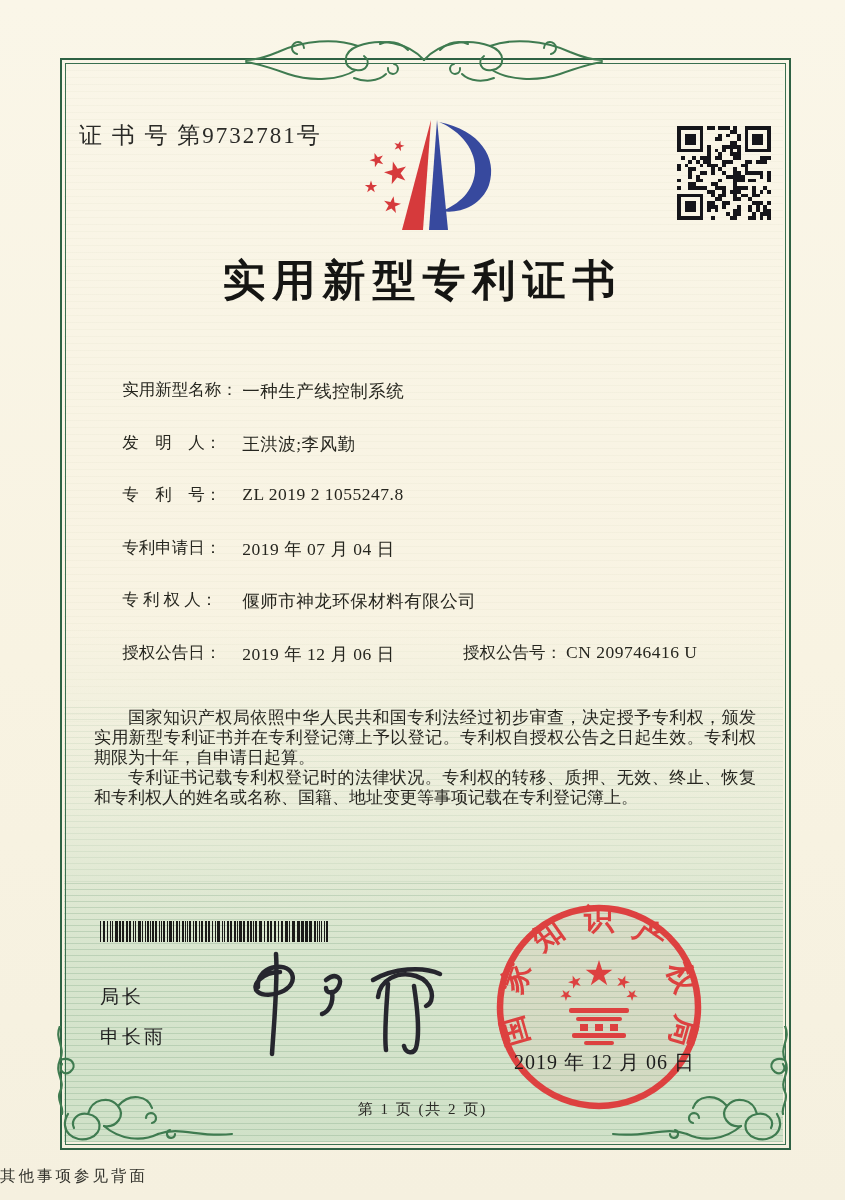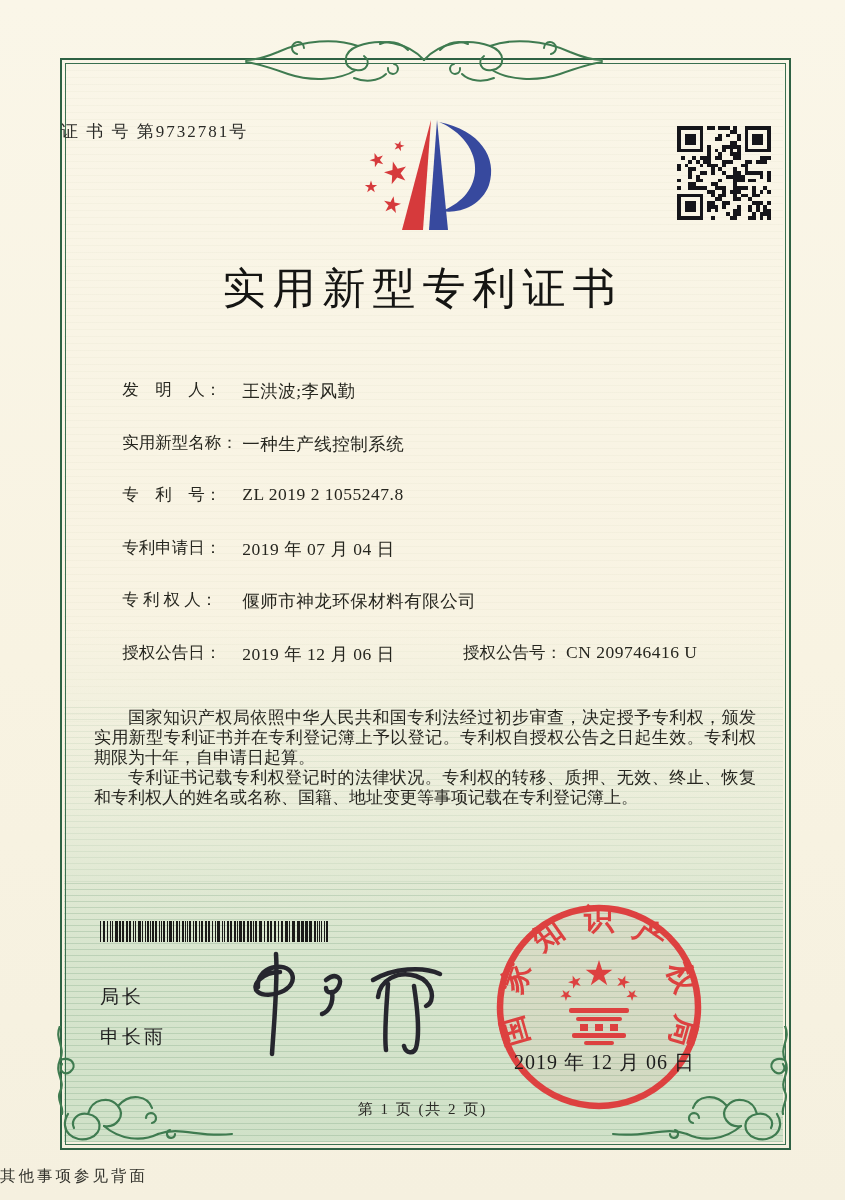--- a/index.html
+++ b/index.html
@@ -16,22 +16,22 @@
   .wave-tint{position:absolute;left:0;right:0;top:560px;bottom:0;
      background:linear-gradient(180deg,rgba(213,229,206,0) 0%,rgba(213,229,206,0.35) 34%,rgba(208,226,201,0.78) 62%,rgba(205,224,198,0.92) 100%);}
   .wave-lines-soft{position:absolute;left:0;right:0;top:640px;height:180px;
      background:repeating-linear-gradient(0deg,rgba(96,146,106,0.10) 0 1px,transparent 1px 6px);}
   .wave-lines{position:absolute;left:0;right:0;top:820px;bottom:0;
      background:repeating-linear-gradient(0deg,rgba(88,140,100,0.22) 0 1px,transparent 1px 6px);}
   .wave-lines2{position:absolute;left:0;right:0;top:0;height:660px;
      background:repeating-linear-gradient(0deg,rgba(150,160,120,0.05) 0 1px,transparent 1px 7px);}
 
   
-  .cert-no{left:61px;top:120px;font-size:17px;letter-spacing:2px;color:#2b2b28;z-index:3;}
-  .title{left:0;top:260px;width:845px;text-align:center;font-size:43px;font-weight:normal;
+  .cert-no{left:79px;top:120px;font-size:23px;letter-spacing:2px;color:#2b2b28;z-index:3;}
+  .title{left:0;top:252px;width:845px;text-align:center;font-size:43px;font-weight:bold;
          letter-spacing:7px;color:#151513;z-index:3;}
   .fields{left:96px;top:358px;width:660px;z-index:3;}
   .field-row{position:relative;height:52.5px;font-size:17.5px;color:#26261f;white-space:pre;}
   .field-label{display:inline-block;width:120px;font-size:16.5px;letter-spacing:0;vertical-align:top;}
   .field-value{letter-spacing:0.5px;}
   .grant-pair2{position:absolute;left:332px;top:0;white-space:pre;}
   .grant-pair2 .field-label{width:auto;margin-right:4px;}
 
   .paras{left:94px;top:708px;width:662px;font-size:17px;line-height:20px;color:#262620;
          text-align:justify;z-index:3;}
@@ -386,24 +386,24 @@
         <rect x="19" y="24" width="1" height="1" fill="#15151a"></rect>
         <rect x="20" y="24" width="1" height="1" fill="#15151a"></rect>
         <rect x="22" y="24" width="1" height="1" fill="#15151a"></rect>
         <rect x="24" y="24" width="1" height="1" fill="#15151a"></rect>
       </svg></div>
 
   <div class="abs title">实用新型专利证书</div>
 
   <div class="abs fields">
     <div class="field-row">
-      <span class="field-label">发　明　人：</span><span class="field-value">王洪波;李风勤</span>
+      <span class="field-label">实用新型名称：</span><span class="field-value">一种生产线控制系统</span>
     </div>
     <div class="field-row">
-      <span class="field-label">实用新型名称：</span><span class="field-value">一种生产线控制系统</span>
+      <span class="field-label">发　明　人：</span><span class="field-value">王洪波;李风勤</span>
     </div>
     <div class="field-row">
       <span class="field-label">专　利　号：</span><span class="field-value">ZL 2019 2 1055247.8</span>
     </div>
     <div class="field-row">
       <span class="field-label">专利申请日：</span><span class="field-value">2019 年 07 月 04 日</span>
     </div>
     <div class="field-row">
       <span class="field-label">专 利 权 人：</span><span class="field-value">偃师市神龙环保材料有限公司</span>
     </div>

